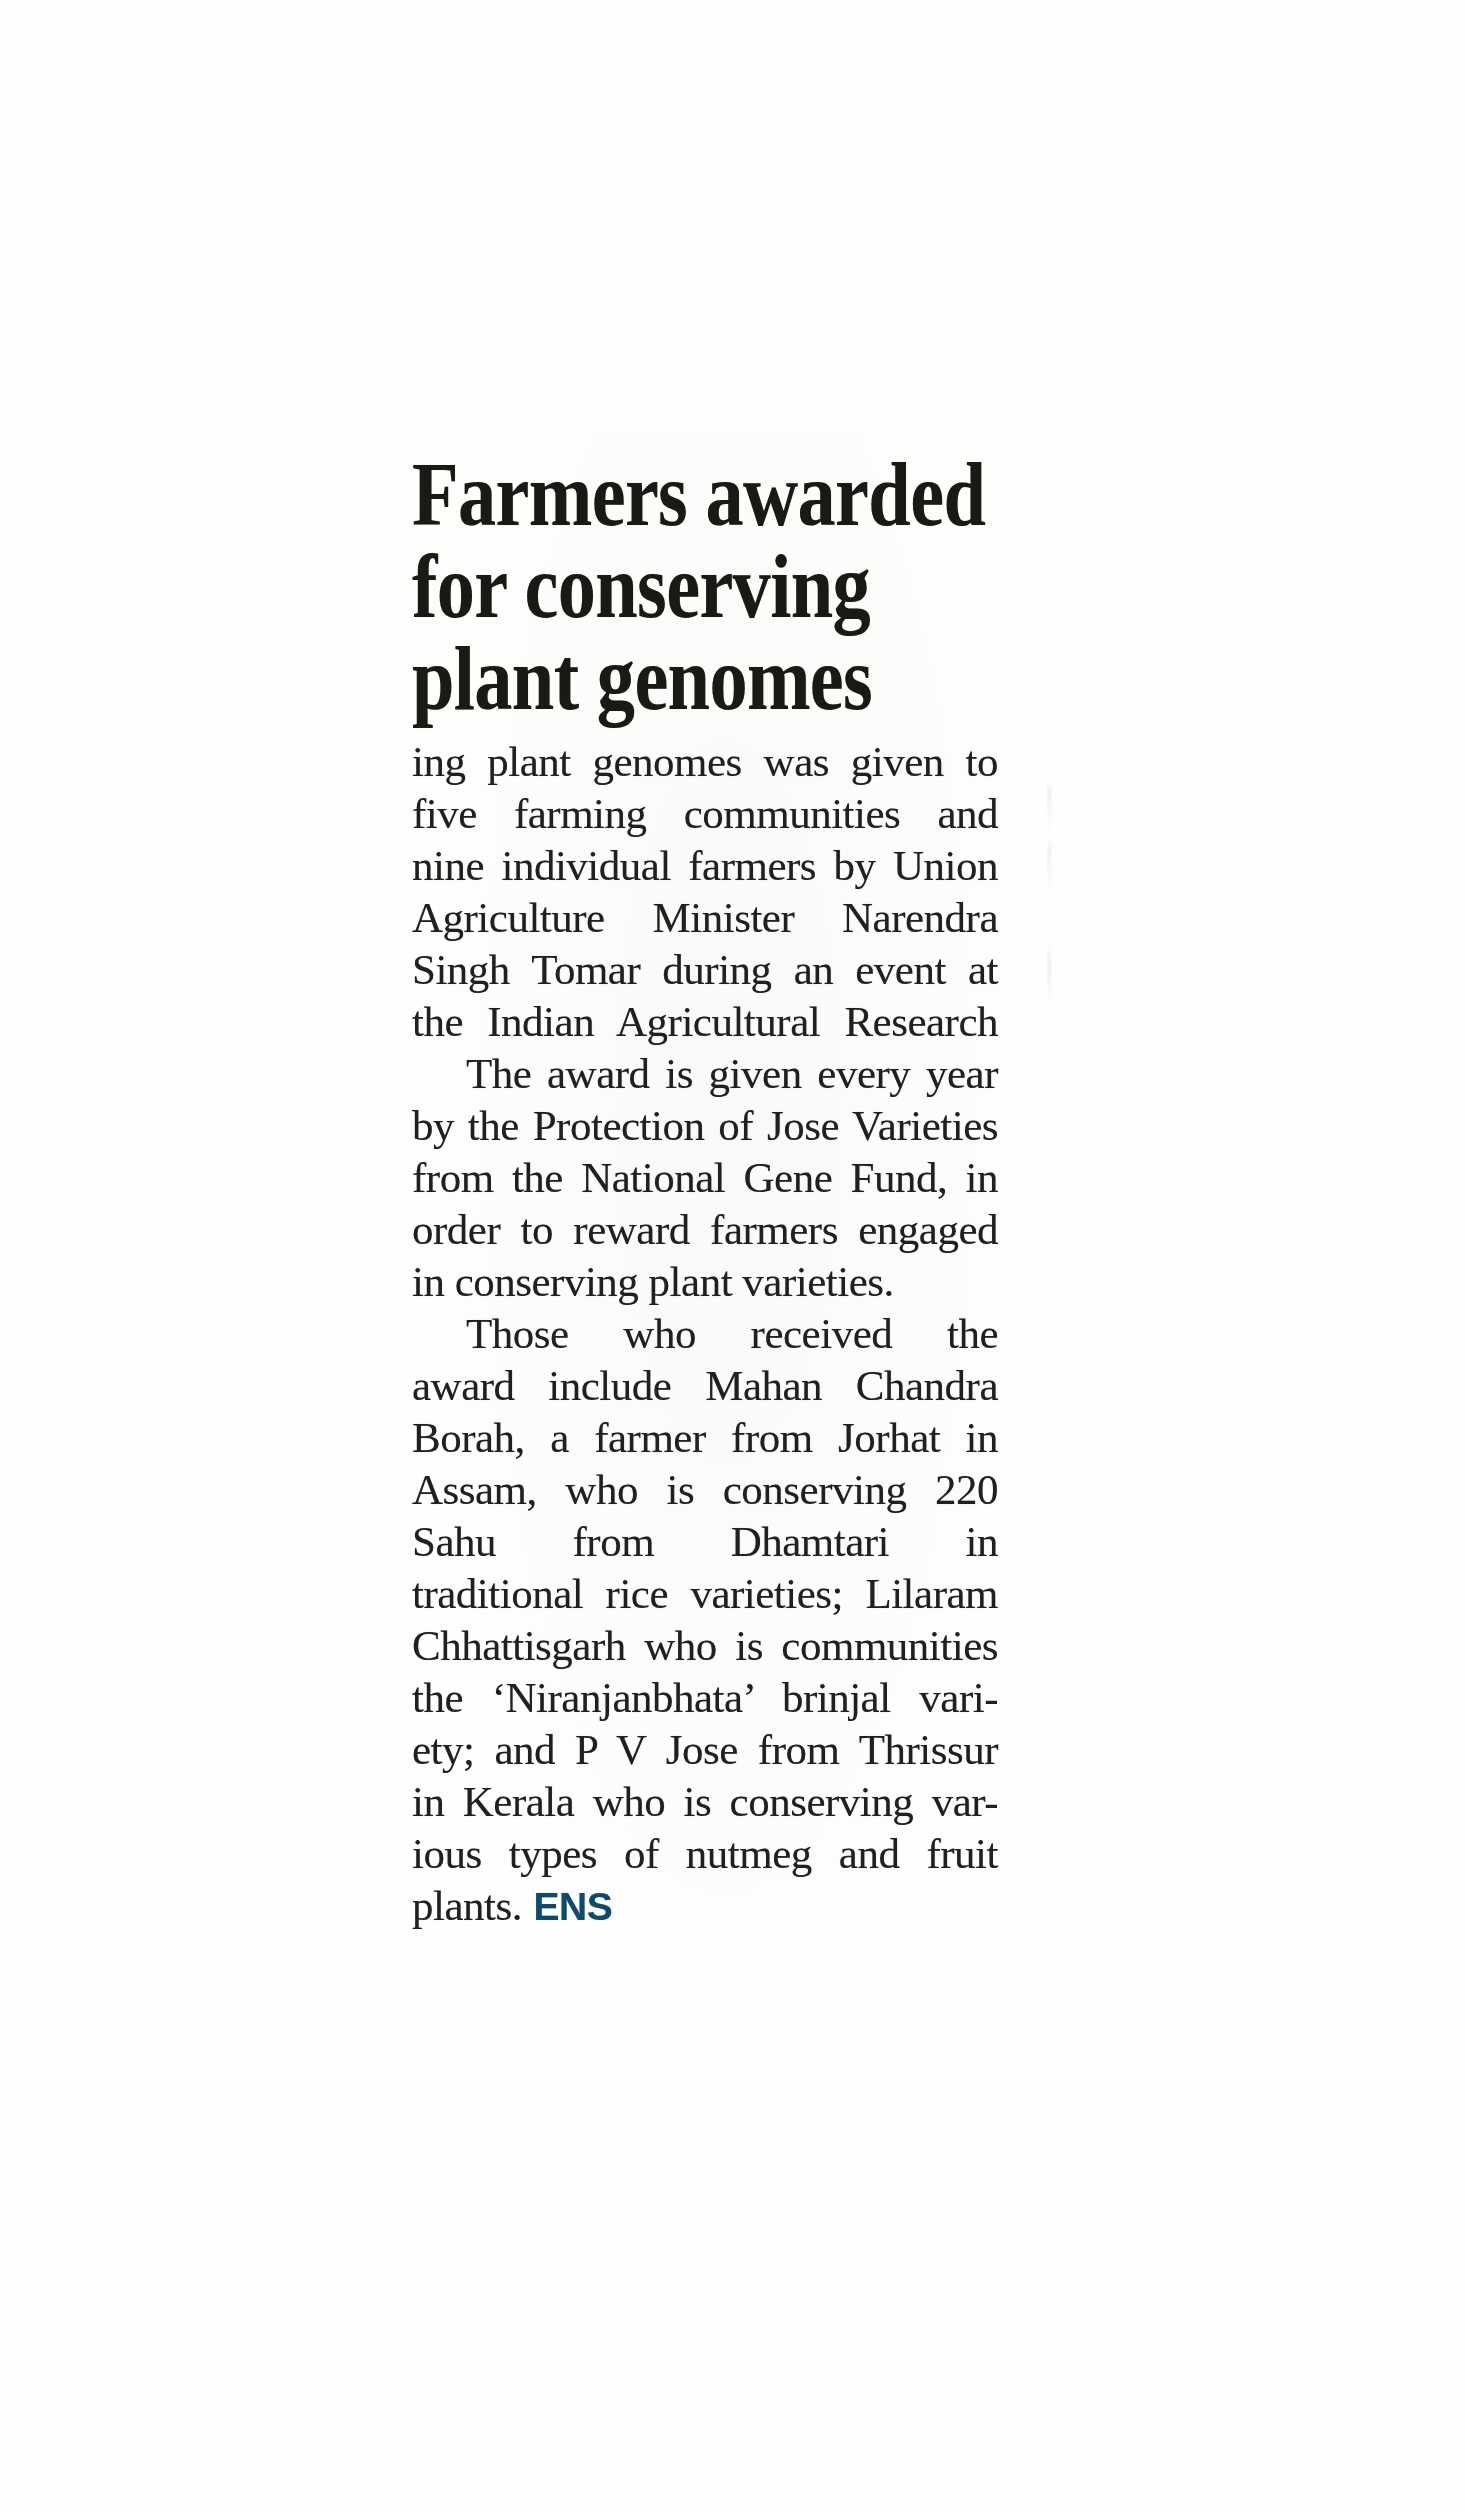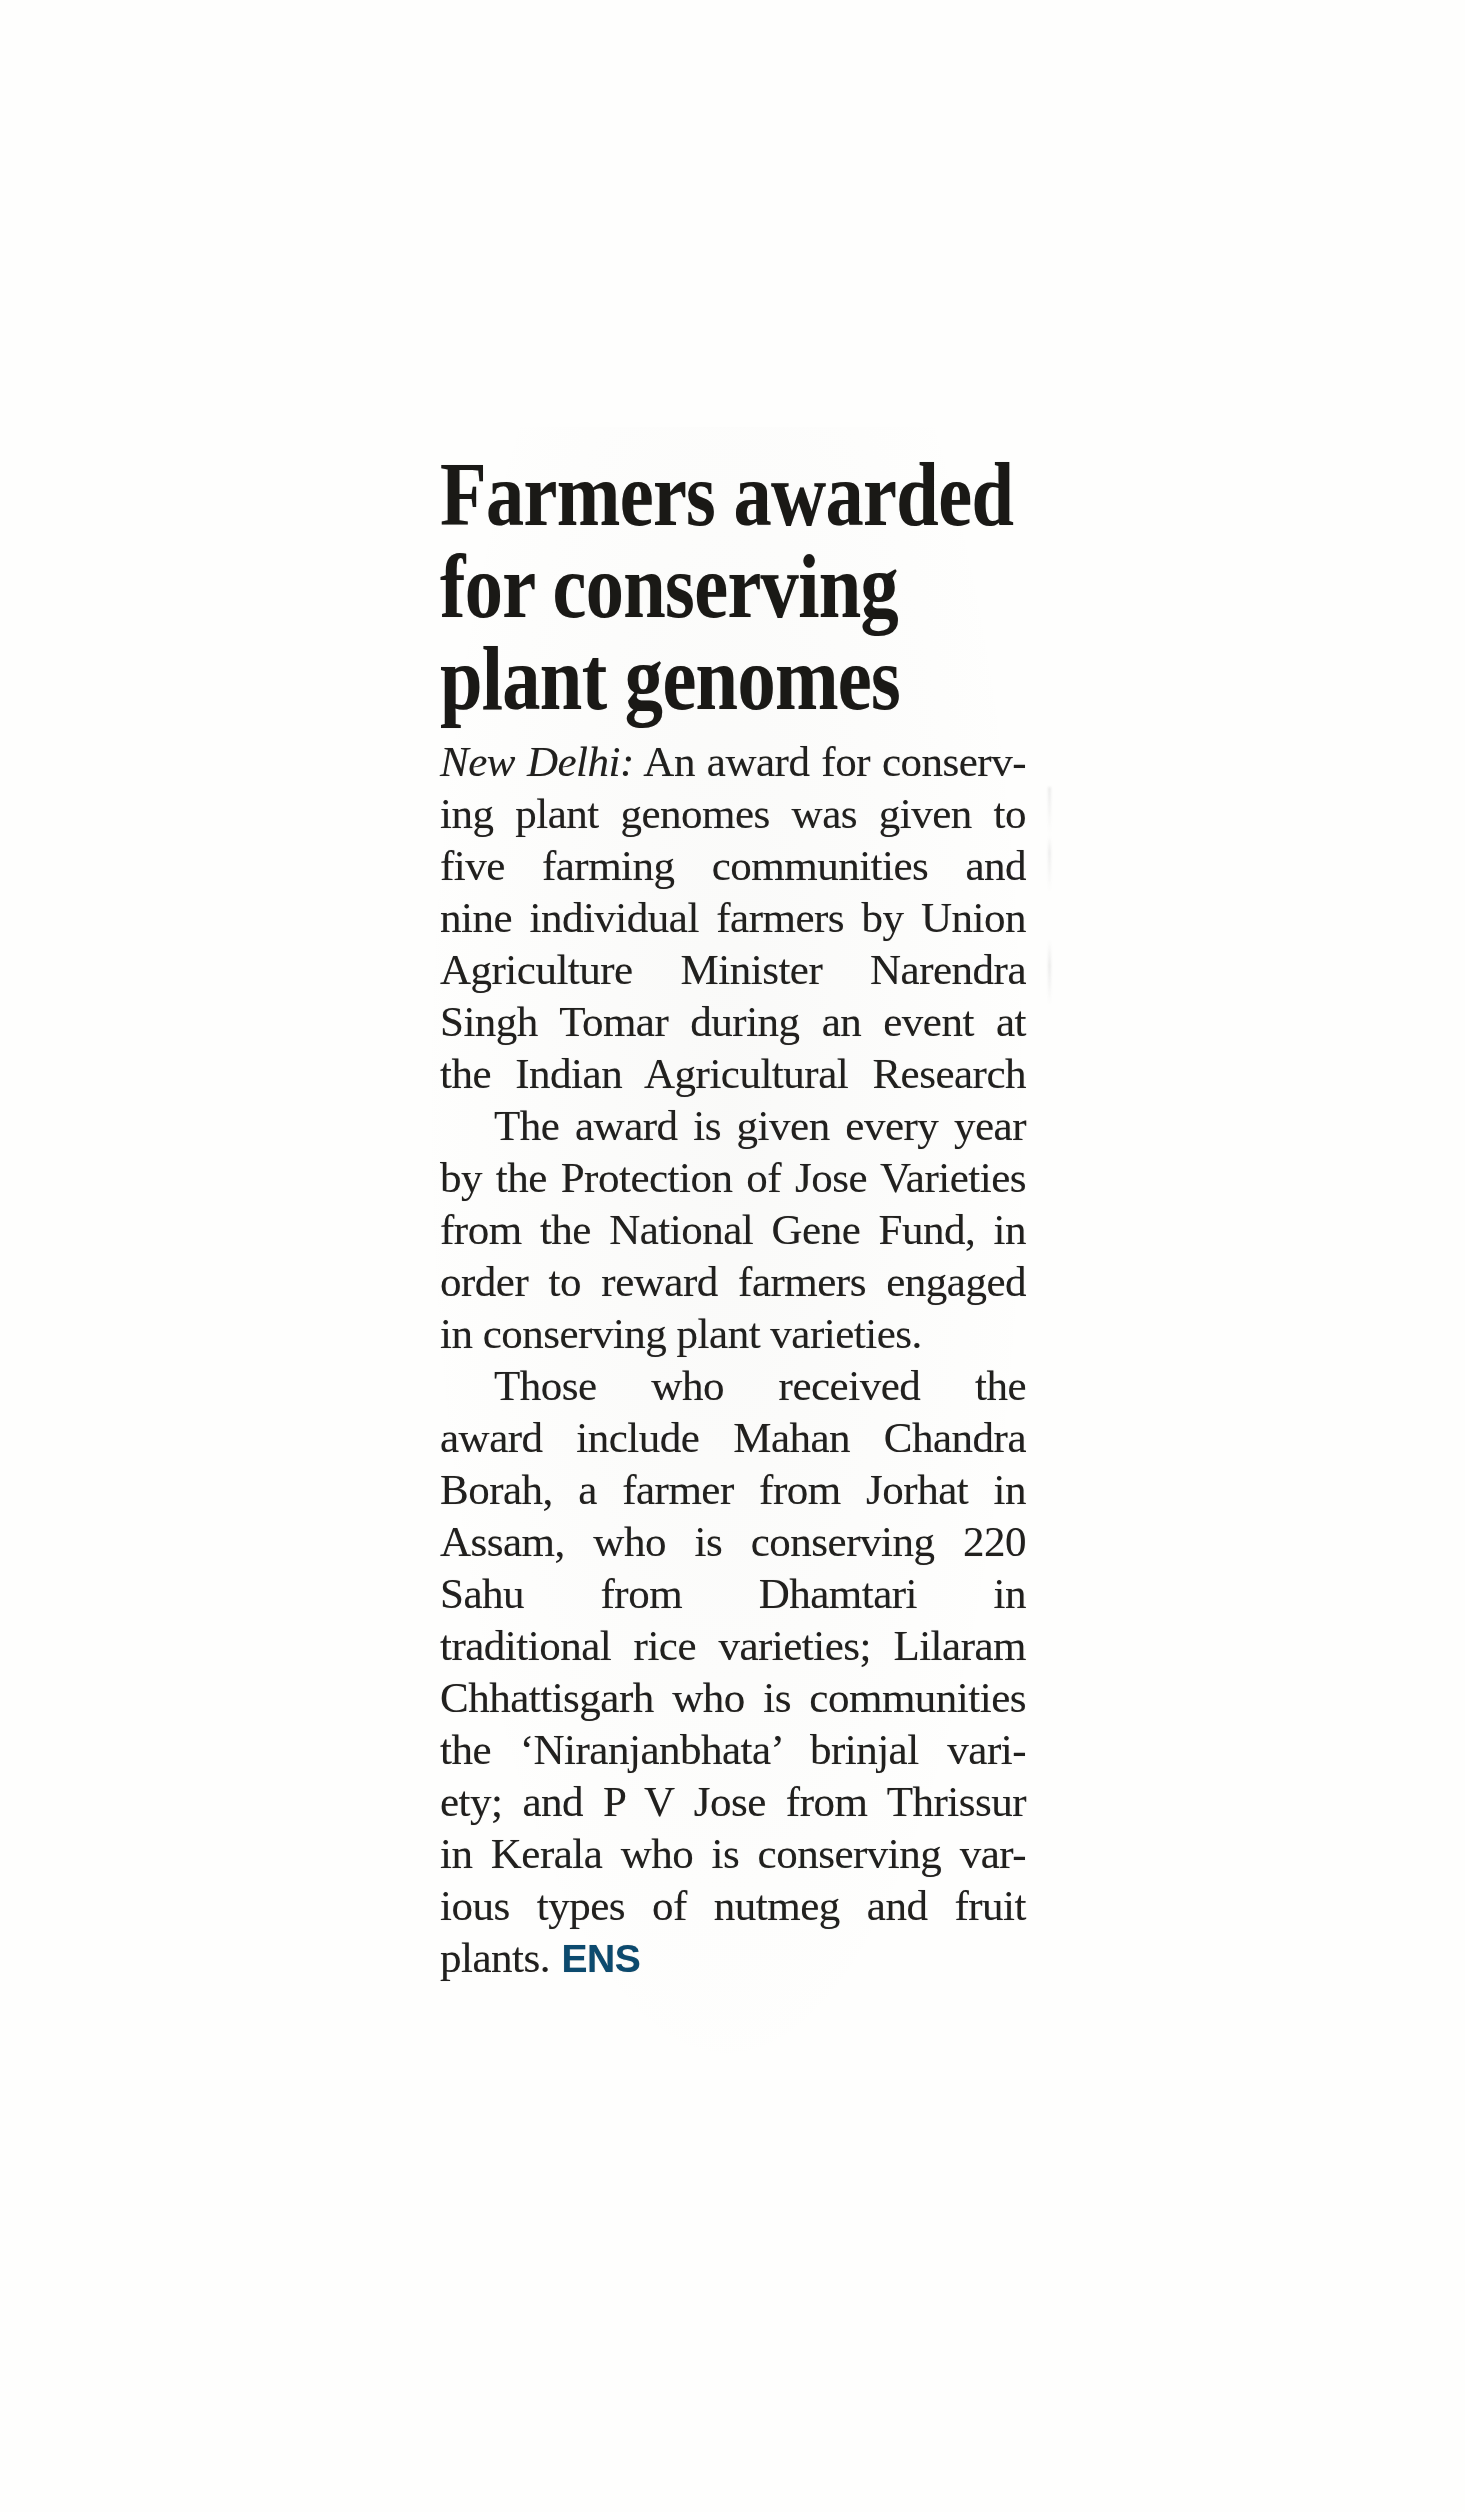--- a/index.html
+++ b/index.html
@@ -9,21 +9,21 @@
     overflow: hidden;
     position: relative;
     font-family: "Liberation Serif", serif;
   }
   .clipping {
     position: absolute; inset: 0;
     background: #fefefd;
   }
   .article {
     position: absolute;
-    left: 440px; top: 448px;
+    left: 412px; top: 448px;
     width: 586px;
     color: #201f1d;
     text-shadow: 0 0 0.8px rgba(25,24,22,0.35);
   }
   .headline {
     margin: 0 0 11.5px 0;
     width: 723px;
     font-weight: bold;
     font-size: 92px;
     line-height: 92px;
@@ -85,21 +85,20 @@
   <article class="article">
     <h1 class="headline">
       <span class="headline-line">Farmers awarded</span>
       <span class="headline-line">for conserving</span>
       <span class="headline-line">plant genomes</span>
     </h1>
 
     <div class="article-body">
 
       <div class="para">
-        <div class="text-line"><span class="dateline">New Delhi:</span><span> An award for conserv-</span></div>
         <div class="text-line">ing plant genomes was given to</div>
         <div class="text-line">five farming communities and</div>
         <div class="text-line">nine individual farmers by Union</div>
         <div class="text-line">Agriculture Minister Narendra</div>
         <div class="text-line">Singh Tomar during an event at</div>
         <div class="text-line">the Indian Agricultural Research</div>
       </div>
 
       <div class="para">
         <div class="text-line indent">The award is given every year</div>

